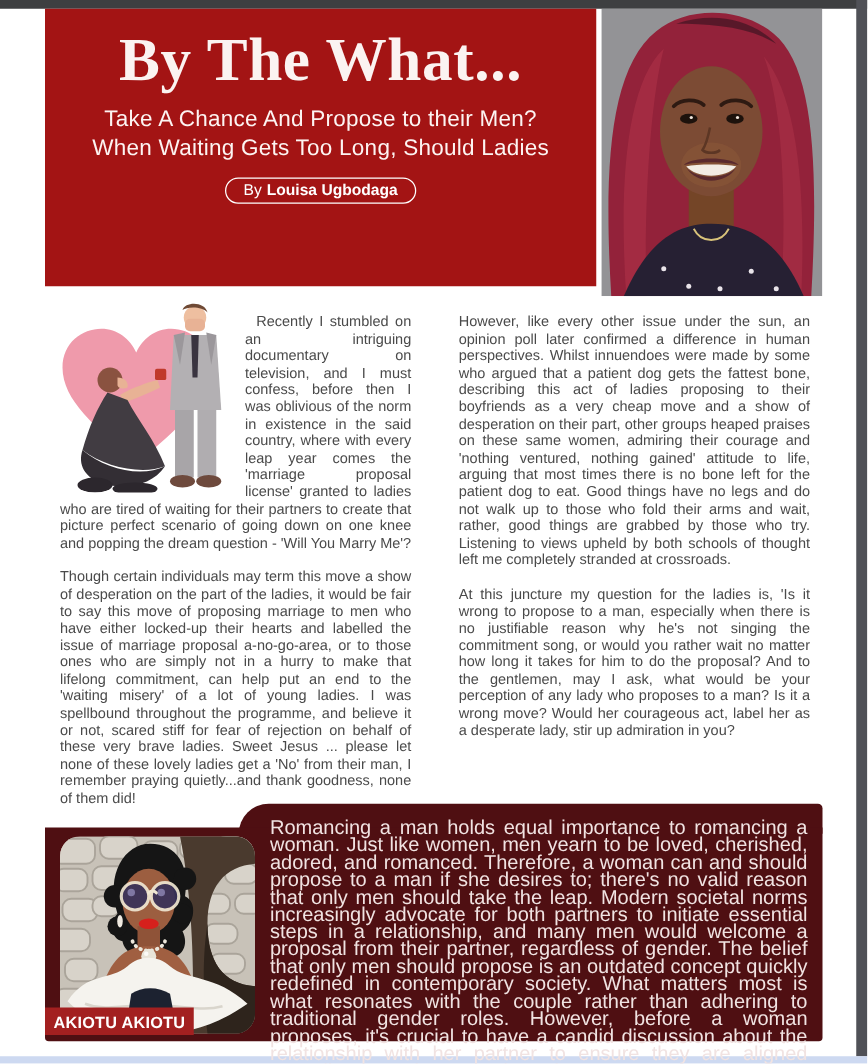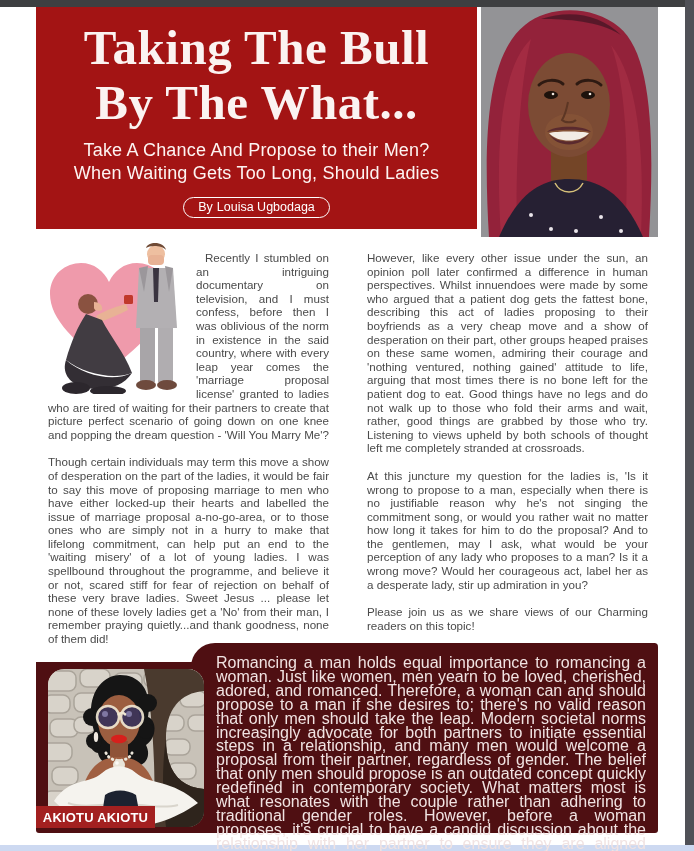--- a/index.html
+++ b/index.html
@@ -24,21 +24,21 @@
   }
   .subtitle-line {
     font-size:18px; line-height:23px; font-weight:400; color:#fdf4f2; letter-spacing:0.2px;
   }
   .subtitle-block { margin-top:9px; }
   .byline-pill {
     display:inline-flex; margin-top:12px;
     border:1.5px solid #ffffff; border-radius:12px; padding:2px 14px 3px 14px;
     font-size:12.5px; color:#ffffff; gap:4px;
   }
-  .byline-name { font-weight:400; }
+  .byline-name { font-weight:700; }
 
   .author-photo { position:absolute; left:481px; top:7px; width:177px; height:230px; overflow:hidden; }
 
   
   .columns {
     position:absolute; left:38px; top:241px; width:620px;
     display:flex; gap:18px;
     font-size:11.6px; line-height:13.6px; color:#4a4a4a; text-align:justify;
   }
   .col { width:301px; }
@@ -74,21 +74,20 @@
 </head>
 <body>
 
 <div class="page">
 
   <div class="top-bar"></div>
   <div class="right-strip"></div>
   <div class="bottom-strip"></div>
 
   <div class="header-banner">
-    <div class="title-line">Taking The Bull</div>
     <div class="title-line">By The What...</div>
     <div class="subtitle-block">
       <div class="subtitle-line">Take A Chance And Propose to their Men?</div>
       <div class="subtitle-line">When Waiting Gets Too Long, Should Ladies</div>
     </div>
     <div>
       <span class="byline-pill">
         <span>By</span>
         <span class="byline-name">Louisa Ugbodaga</span>
       </span>
@@ -159,21 +158,20 @@
           <ellipse cx="38" cy="146" rx="14" ry="6" fill="#2c272d"></ellipse>
           <ellipse cx="70" cy="149" rx="18" ry="5" fill="#2c272d"></ellipse>
         </svg>
       </div>
       <p class="indent-first">Recently I stumbled on an intriguing documentary on television, and I must confess, before then I was oblivious of the norm in existence in the said country, where with every leap year comes the 'marriage proposal license' granted to ladies who are tired of waiting for their partners to create that picture perfect scenario of going down on one knee and popping the dream question - 'Will You Marry Me'?</p>
       <p class="para-gap">Though certain individuals may term this move a show of desperation on the part of the ladies, it would be fair to say this move of proposing marriage to men who have either locked-up their hearts and labelled the issue of marriage proposal a-no-go-area, or to those ones who are simply not in a hurry to make that lifelong commitment, can help put an end to the 'waiting misery' of a lot of young ladies. I was spellbound throughout the programme, and believe it or not, scared stiff for fear of rejection on behalf of these very brave ladies. Sweet Jesus ... please let none of these lovely ladies get a 'No' from their man, I remember praying quietly...and thank goodness, none of them did!</p>
     </div>
     <div class="col">
       <p>However, like every other issue under the sun, an opinion poll later confirmed a difference in human perspectives. Whilst innuendoes were made by some who argued that a patient dog gets the fattest bone, describing this act of ladies proposing to their boyfriends as a very cheap move and a show of desperation on their part, other groups heaped praises on these same women, admiring their courage and 'nothing ventured, nothing gained' attitude to life, arguing that most times there is no bone left for the patient dog to eat. Good things have no legs and do not walk up to those who fold their arms and wait, rather, good things are grabbed by those who try. Listening to views upheld by both schools of thought left me completely stranded at crossroads.</p>
       <p class="para-gap">At this juncture my question for the ladies is, 'Is it wrong to propose to a man, especially when there is no justifiable reason why he's not singing the commitment song, or would you rather wait no matter how long it takes for him to do the proposal? And to the gentlemen, may I ask, what would be your perception of any lady who proposes to a man? Is it a wrong move? Would her courageous act, label her as a desperate lady, stir up admiration in you?</p>
-      <p class="para-gap">Please join us as we share views of our Charming readers on this topic!</p>
     </div>
   </div>
 
   <div class="quote-box">
     <div class="quote-tab"></div>
     <div class="quote-main"></div>
 
     <div class="queen-photo">
       <svg width="156" height="158" viewBox="0 0 156 158">
         <rect x="0" y="0" width="156" height="158" fill="#c8c2b8"></rect>

